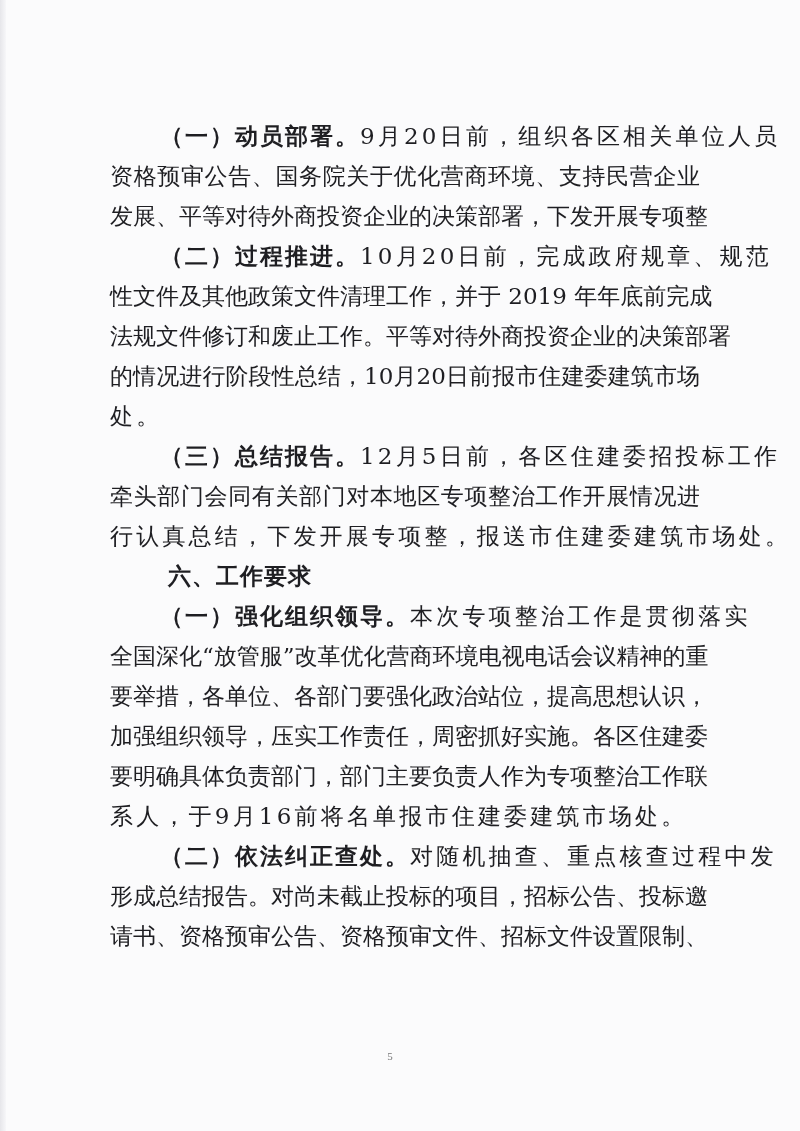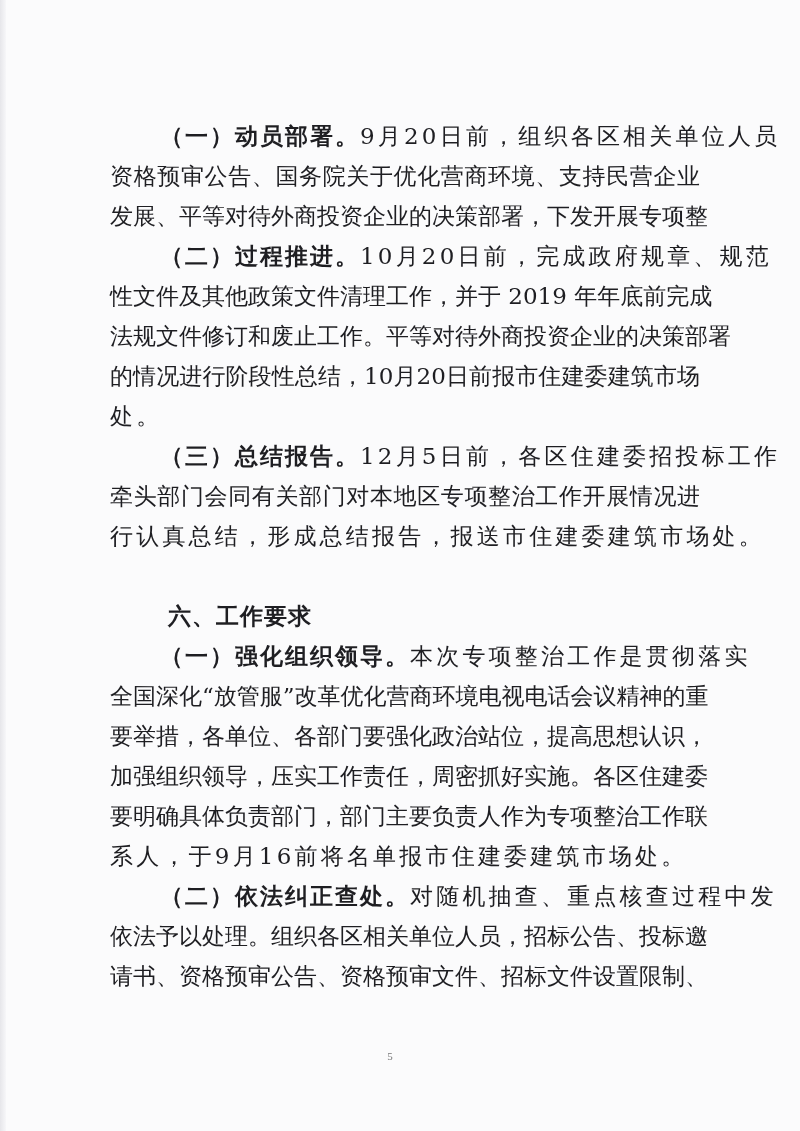--- a/index.html
+++ b/index.html
@@ -19,21 +19,21 @@
   }
   .line {
     height: 40px; line-height: 40px;
     font-size: 23px;
     white-space: nowrap;
     letter-spacing: 3.2px;
   }
   .line.indent { padding-left: 50px; }
   .line.justify { text-align: justify; text-align-last: justify; letter-spacing: 0; }
   .bold { font-weight: bold; font-family: "DejaVu Sans", "Liberation Sans", sans-serif; letter-spacing: 2px; }
-  .heading { padding-left: 58px; font-family: "DejaVu Sans", "Liberation Sans", sans-serif; font-weight: bold; letter-spacing: 1px; margin-top: 40px; }
+  .heading { padding-left: 58px; font-family: "DejaVu Sans", "Liberation Sans", sans-serif; font-weight: bold; letter-spacing: 1px; }
   .pagenum {
     position: absolute; left: 380px; top: 1050px; width: 20px;
     text-align: center; font-size: 11px; color: #777;
     font-family: "Liberation Serif", serif;
   }
 </style>
 </head>
 <body>
 
 <div class="edge"></div>
@@ -50,35 +50,35 @@
     <div class="line indent"><span class="bold">（二）过程推进。</span><span>10月20日前，完成政府规章、规范</span></div>
     <div class="line justify">性文件及其他政策文件清理工作，并于 2019 年年底前完成</div>
     <div class="line justify">法规文件修订和废止工作。平等对待外商投资企业的决策部署</div>
     <div class="line justify">的情况进行阶段性总结，10月20日前报市住建委建筑市场</div>
     <div class="line">处。</div>
   </div>
 
   <div>
     <div class="line indent"><span class="bold">（三）总结报告。</span><span>12月5日前，各区住建委招投标工作</span></div>
     <div class="line justify">牵头部门会同有关部门对本地区专项整治工作开展情况进</div>
-    <div class="line">行认真总结，形成总结报告，报送市住建委建筑市场处。</div>
+    <div class="line">行认真总结，下发开展专项整，报送市住建委建筑市场处。</div>
   </div>
 
   <div class="line heading">六、工作要求</div>
 
   <div>
     <div class="line indent"><span class="bold">（一）强化组织领导。</span><span>本次专项整治工作是贯彻落实</span></div>
     <div class="line justify">全国深化“放管服”改革优化营商环境电视电话会议精神的重</div>
     <div class="line justify">要举措，各单位、各部门要强化政治站位，提高思想认识，</div>
     <div class="line justify">加强组织领导，压实工作责任，周密抓好实施。各区住建委</div>
     <div class="line justify">要明确具体负责部门，部门主要负责人作为专项整治工作联</div>
     <div class="line">系人，于9月16前将名单报市住建委建筑市场处。</div>
   </div>
 
   <div>
     <div class="line indent"><span class="bold">（二）依法纠正查处。</span><span>对随机抽查、重点核查过程中发</span></div>
-    <div class="line justify">依法予以处理。组织各区相关单位人员，招标公告、投标邀</div>
+    <div class="line justify">形成总结报告。对尚未截止投标的项目，招标公告、投标邀</div>
     <div class="line justify">请书、资格预审公告、资格预审文件、招标文件设置限制、</div>
   </div>
 
 </div>
 
 <div class="pagenum">5</div>
 
 </body></html>

